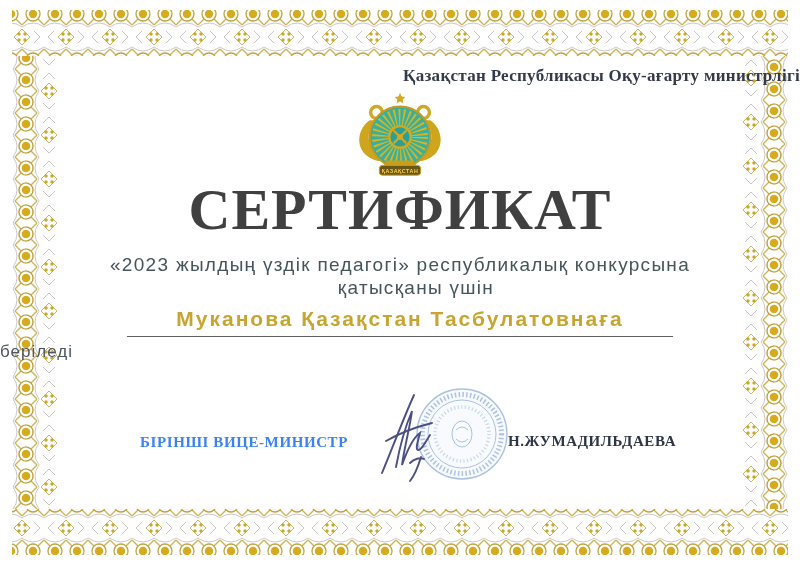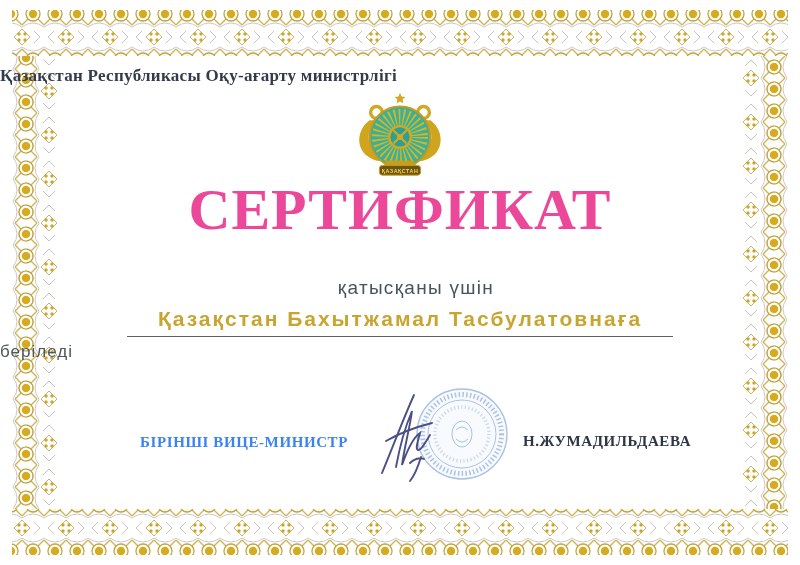--- a/index.html
+++ b/index.html
@@ -1,40 +1,40 @@
 <!DOCTYPE html>
 <html><head>
 <meta charset="utf-8">
 <style>
   * { margin:0; padding:0; box-sizing:border-box; }
   html,body { width:800px; height:565px; }
   body { font-family:"Liberation Sans", sans-serif; background:#ffffff; }
   .certificate { position:relative; width:800px; height:565px; background:#ffffff; overflow:hidden; }
   .border-svg { position:absolute; left:0; top:0; }
-  .ministry { position:absolute; top:66px; left:0; width:100%; text-align:left;
+  .ministry { position:absolute; top:66px; left:0; width:100%; text-align:right;
     font-family:"Liberation Serif", serif; font-weight:bold; font-size:17px;
     color:#333a49; letter-spacing:0.3px; }
   .emblem { position:absolute; top:91px; left:351px; }
   .cert-title { position:absolute; top:176px; left:0; width:100%; text-align:center;
     font-family:"Liberation Serif", serif; font-weight:bold; font-size:58px;
-    color:#ec4899; letter-spacing:1px; }
+    color:#404040; letter-spacing:1px; }
   .award1 { position:absolute; top:254px; left:0; width:100%; text-align:center;
     font-size:19px; color:#46545b; letter-spacing:1.3px; }
   .award2 { position:absolute; top:277px; left:16px; width:100%; text-align:center;
     font-size:19px; color:#46545b; letter-spacing:1.3px; }
   .recipient { position:absolute; top:307px; left:0; width:100%; text-align:center;
     font-weight:bold; font-size:21px; color:#c8a530; letter-spacing:2px; }
   .rule { position:absolute; top:336px; left:127px; width:546px; height:0;
     border-top:1.5px solid #5f5f5f; }
   .issued { position:absolute; top:342px; left:0; width:100%; text-align:left;
     font-size:17px; color:#4c575e; letter-spacing:1px; }
   .sig-title { position:absolute; top:434px; left:140px;
     font-family:"Liberation Serif", serif; font-weight:bold; font-size:15px;
     color:#3b82f6; letter-spacing:0.6px; }
-  .sig-name { position:absolute; top:433px; left:523px;
+  .sig-name { position:absolute; top:433px; left:508px;
     font-family:"Liberation Serif", serif; font-weight:bold; font-size:15px;
     color:#2e3547; letter-spacing:0.6px; }
   .stamp-sig { position:absolute; left:372px; top:381px; }
 </style>
 </head>
 <body>
 
 <div class="certificate">
 
   <svg class="border-svg" width="800" height="565" aria-hidden="true">
@@ -81,23 +81,24 @@
     <circle cx="50" cy="46" r="11" fill="#2ba195" stroke="#d4a821" stroke-width="2.4"></circle>
     <path d="M44,40 L56,52 M56,40 L44,52" stroke="#d4a821" stroke-width="2.2" stroke-linecap="round"></path>
     <circle cx="50" cy="46" r="3" fill="#d4a821"></circle>
     <path d="M36,70 L32,78 L68,78 L64,70 Z" fill="#c79e1d"></path>
     <rect x="29" y="75" width="42" height="10" rx="3" fill="#6b5616" stroke="#c79e1d" stroke-width="1"></rect>
     <text x="50" y="82.5" font-size="5.5" font-weight="bold" fill="#ffd54a" text-anchor="middle" letter-spacing="0.5">ҚАЗАҚСТАН</text>
   </svg>
 
   <div class="cert-title">СЕРТИФИКАТ</div>
 
+  <div class="award1">«2023 жылдың үздік педагогі» республикалық конкурсына</div>
   <div class="award2">қатысқаны үшін</div>
 
-  <div class="recipient">Қазақстан Бахытжамал Тасбулатовнаға</div>
+  <div class="recipient">Муканова Қазақстан Тасбулатовнаға</div>
   <div class="rule"></div>
   <div class="issued">беріледі</div>
 
   <div class="sig-title">БІРІНШІ ВИЦЕ-МИНИСТР</div>
 
   <svg class="stamp-sig" width="150" height="110" viewBox="0 0 150 110" aria-hidden="true">
 
     <g>
       <circle cx="90" cy="53" r="45" fill="rgba(190,210,240,0.10)" stroke="#aac2e4" stroke-width="1.3"></circle>
       <circle cx="90" cy="53" r="34" fill="none" stroke="#aac2e4" stroke-width="1"></circle>

